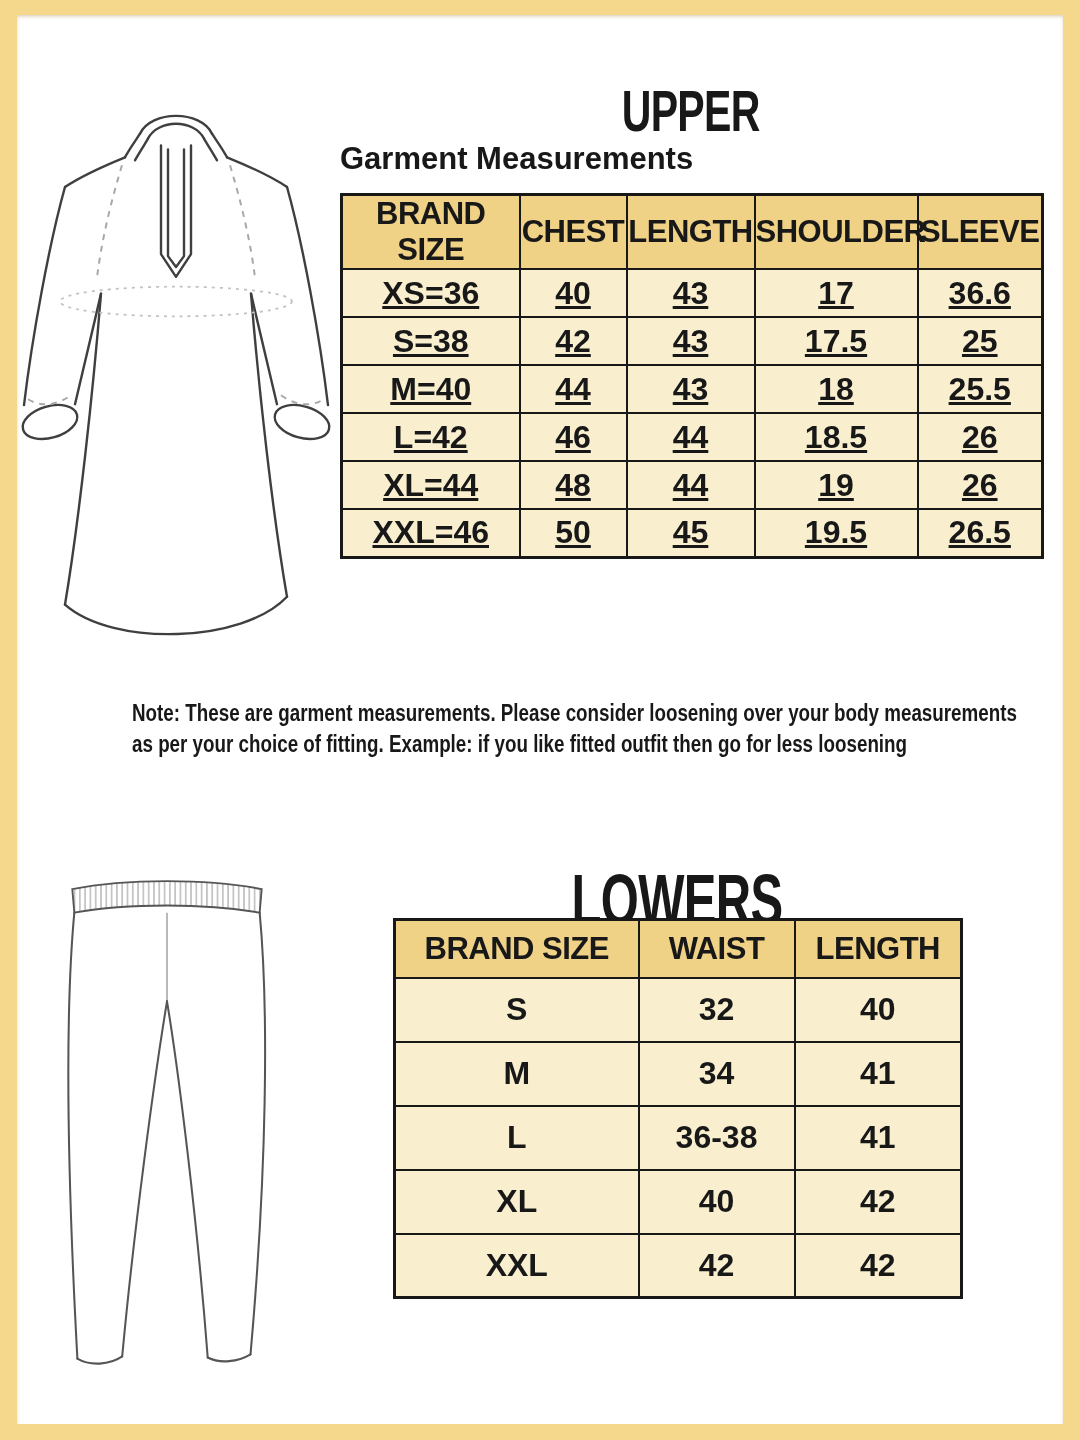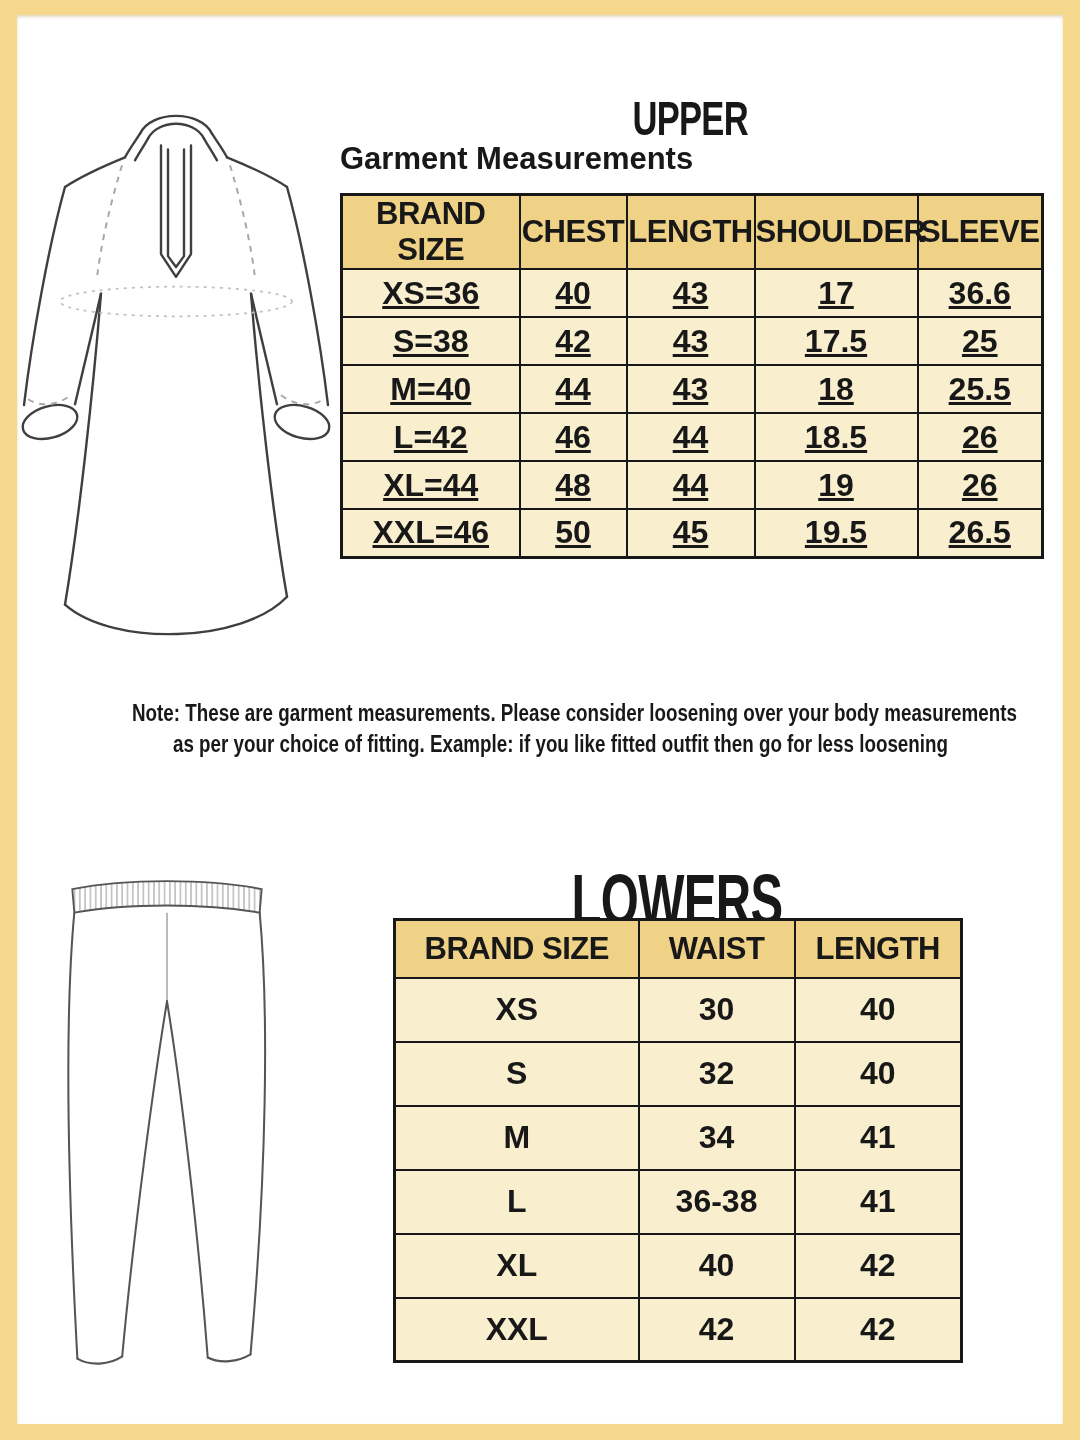--- a/index.html
+++ b/index.html
@@ -11,41 +11,41 @@
     --page-bg:#ffffff;
   }
   *{box-sizing:border-box;}
   html,body{margin:0;padding:0;}
   body{width:1080px;height:1440px;font-family:"Liberation Sans",sans-serif;color:var(--text);}
   .frame{position:relative;width:1080px;height:1440px;background:var(--frame);overflow:hidden;}
   .page-bg{position:absolute;left:17px;top:15px;right:17px;bottom:16px;background:var(--page-bg);
            box-shadow:inset 0 2px 3px rgba(140,100,30,.25);}
   .abs{position:absolute;}
 
-  .big-title{left:340px;top:84px;width:701px;text-align:center;font-size:48px;font-weight:700;line-height:70px;white-space:nowrap;}
+  .big-title{left:340px;top:76px;width:701px;text-align:center;font-size:57px;font-weight:700;line-height:70px;white-space:nowrap;}
   .big-title .squeeze{display:inline-block;transform:scaleX(.72);transform-origin:50% 50%;letter-spacing:-1px;}
   .lowers-title{left:393px;top:846px;width:567px;font-size:72px;line-height:76px;margin-top:16px;}
   .lowers-title .squeeze{transform:scaleX(.68);}
   .subtitle{left:340px;top:142px;width:701px;font-size:31px;font-weight:700;line-height:34px;}
 
   table.size-table{position:absolute;border-collapse:collapse;table-layout:fixed;border:3px solid var(--table-border);}
   table.size-table th,table.size-table td{
     border:2px solid var(--table-border);text-align:center;vertical-align:middle;
     font-weight:700;color:var(--text);padding:0;
   }
   table.size-table th{background:var(--table-header-bg);font-size:31px;letter-spacing:-.5px;}
   table.size-table td{background:var(--table-cell-bg);font-size:32px;}
   .upper-table{left:340px;top:193px;width:701px;}
   .upper-table thead tr{height:62px;}
   .upper-table tbody tr{height:48px;text-decoration:underline;}
   .lowers-table{left:393px;top:918px;width:567px;}
   .lowers-table thead tr{height:58px;}
   .lowers-table tbody tr{height:64px;}
 
-  .note{left:30px;top:698px;width:1020px;text-align:right;font-size:23.5px;font-weight:700;line-height:31px;}
+  .note{left:30px;top:698px;width:1020px;text-align:left;font-size:23.5px;font-weight:700;line-height:31px;}
   .note .line{display:block;white-space:nowrap;transform:scaleX(.8);transform-origin:50% 50%;}
 
   svg .ln{fill:none;stroke:#3f3f3f;stroke-width:2.4;stroke-linecap:round;stroke-linejoin:round;}
   svg .lnthin{fill:none;stroke:#4a4a4a;stroke-width:1.6;}
   svg .dash{fill:none;stroke:#a8a8a8;stroke-width:2;stroke-dasharray:6 6;}
   svg .dot{fill:none;stroke:#c2c2c2;stroke-width:1.8;stroke-dasharray:3 5;}
   svg .pln{fill:none;stroke:#555;stroke-width:2;stroke-linecap:round;stroke-linejoin:round;}
 </style>
 </head>
 <body>
@@ -191,25 +191,20 @@
       </colgroup>
     <thead>
       <tr>
         <th>BRAND SIZE</th>
         <th>WAIST</th>
         <th>LENGTH</th>
       </tr>
     </thead>
     <tbody>
       <tr>
-        <td>XS</td>
-        <td>30</td>
-        <td>40</td>
-      </tr>
-      <tr>
         <td>S</td>
         <td>32</td>
         <td>40</td>
       </tr>
       <tr>
         <td>M</td>
         <td>34</td>
         <td>41</td>
       </tr>
       <tr>

